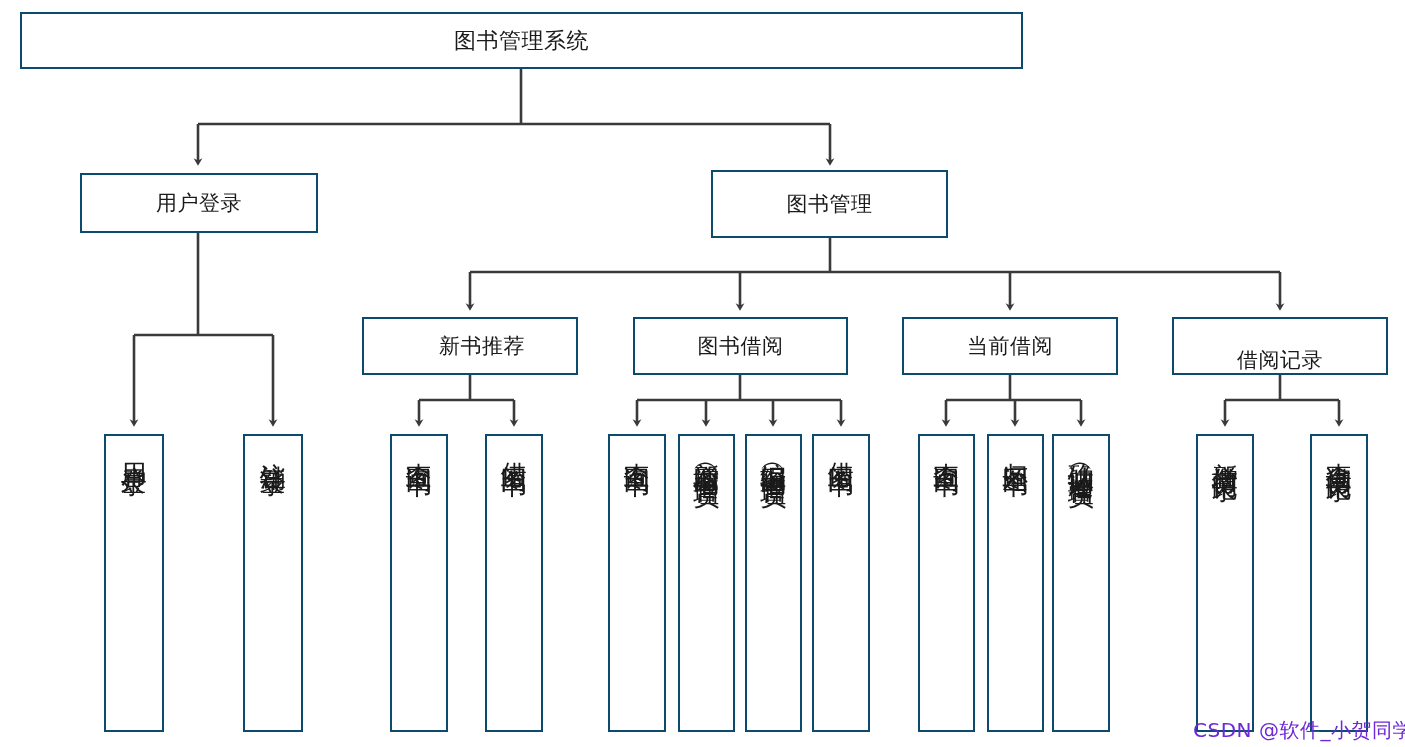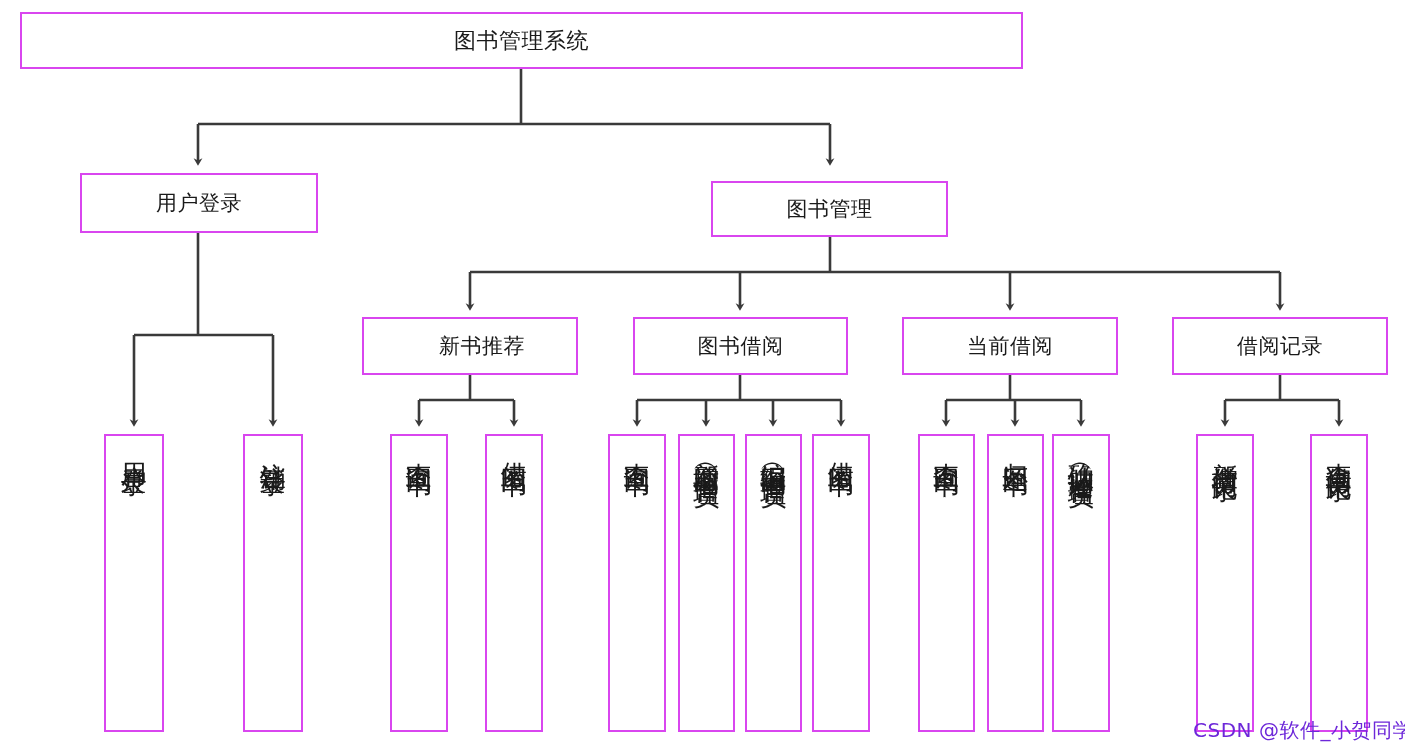--- a/index.html
+++ b/index.html
@@ -19,21 +19,21 @@
     position:absolute;
     left:0; top:0;
     width:1405px;
     height:747px;
     pointer-events:none;
   }
   .node{
     position:absolute;
     box-sizing:border-box;
     background:#ffffff;
-    border:2px solid #d946ef;
+    border:2px solid #0c4a6e;
     display:flex;
     align-items:center;
     justify-content:center;
     color:#1a1a1a;
   }
   .node .label{
     display:block;
     text-align:center;
     line-height:1.18;
     letter-spacing:0.5px;
@@ -127,37 +127,37 @@
   </svg>
 
   <div class="node horiz root" style="left:20px; top:12px; width:1003px; height:57px;">
     <span class="label">图书管理系统</span>
   </div>
 
   <div class="node horiz" style="left:80px; top:173px; width:238px; height:60px;">
     <span class="label">用户登录</span>
   </div>
 
-  <div class="node horiz" style="left:711px; top:181px; width:237px; height:56px;">
+  <div class="node horiz" style="left:711px; top:170px; width:237px; height:68px;">
     <span class="label">图书管理</span>
   </div>
 
   <div class="node horiz" style="left:362px; top:317px; width:216px; height:58px;padding-left:24px;">
     <span class="label">新书推荐</span>
   </div>
 
   <div class="node horiz" style="left:902px; top:317px; width:216px; height:58px;">
     <span class="label">当前借阅</span>
   </div>
 
   <div class="node horiz" style="left:633px; top:317px; width:215px; height:58px;">
     <span class="label">图书借阅</span>
   </div>
 
-  <div class="node horiz" style="left:1172px; top:317px; width:216px; height:58px;">
+  <div class="node horiz" style="left:1172px; top:317px; width:216px; height:58px;align-items:flex-end;">
     <span class="label">借阅记录</span>
   </div>
 
   <div class="node vert" style="left:104px; top:434px; width:60px; height:298px;">
     <span class="label">用户登录</span>
   </div>
   <div class="node vert" style="left:243px; top:434px; width:60px; height:298px;">
     <span class="label">注销登录</span>
   </div>
 

